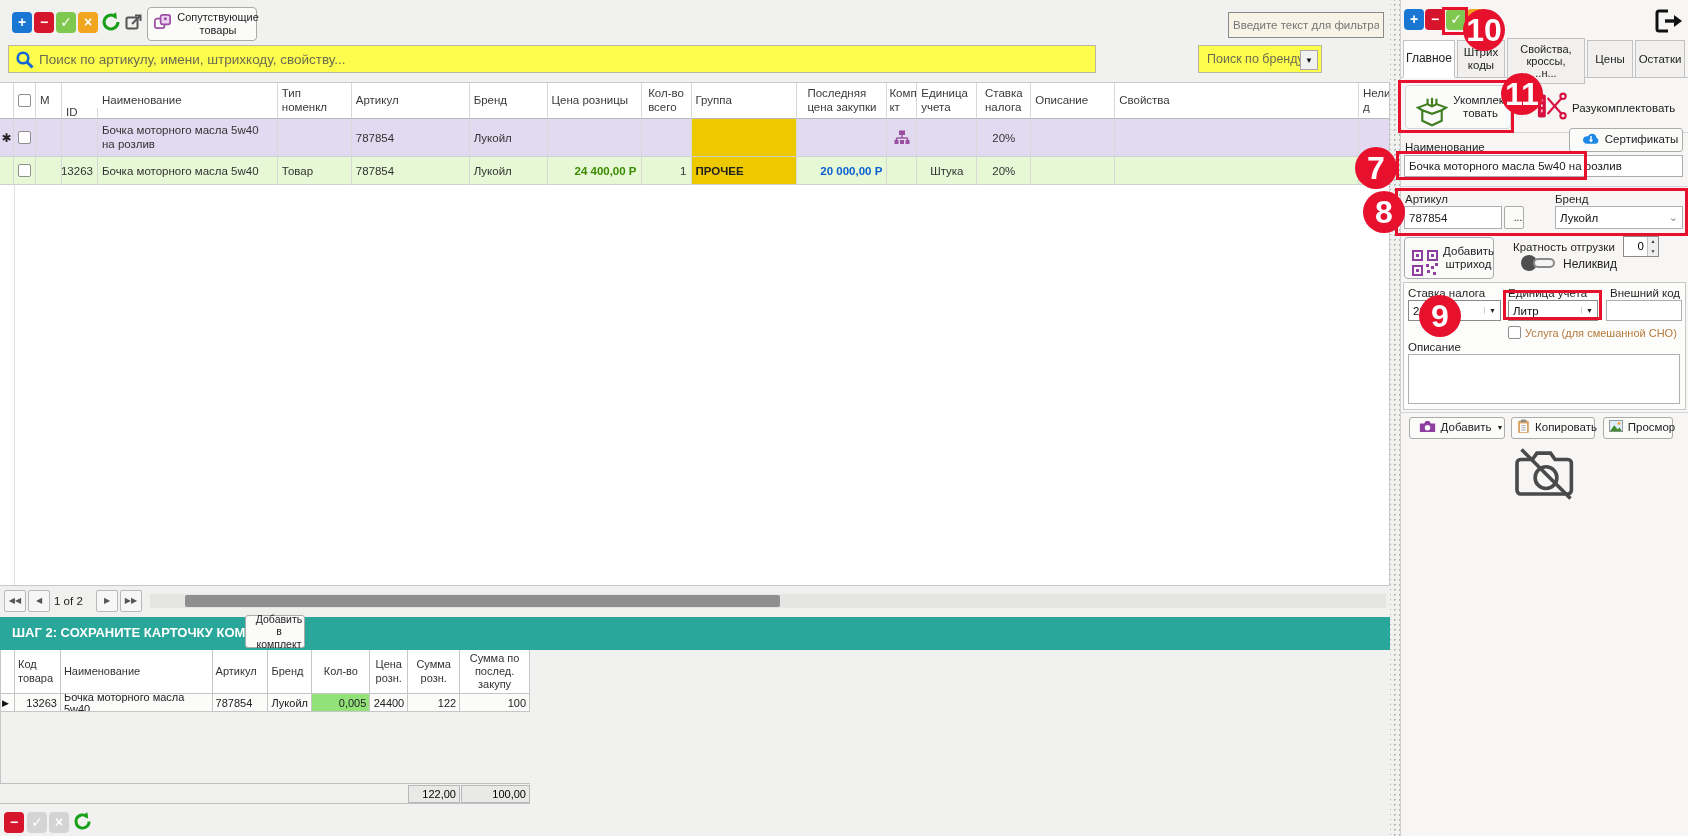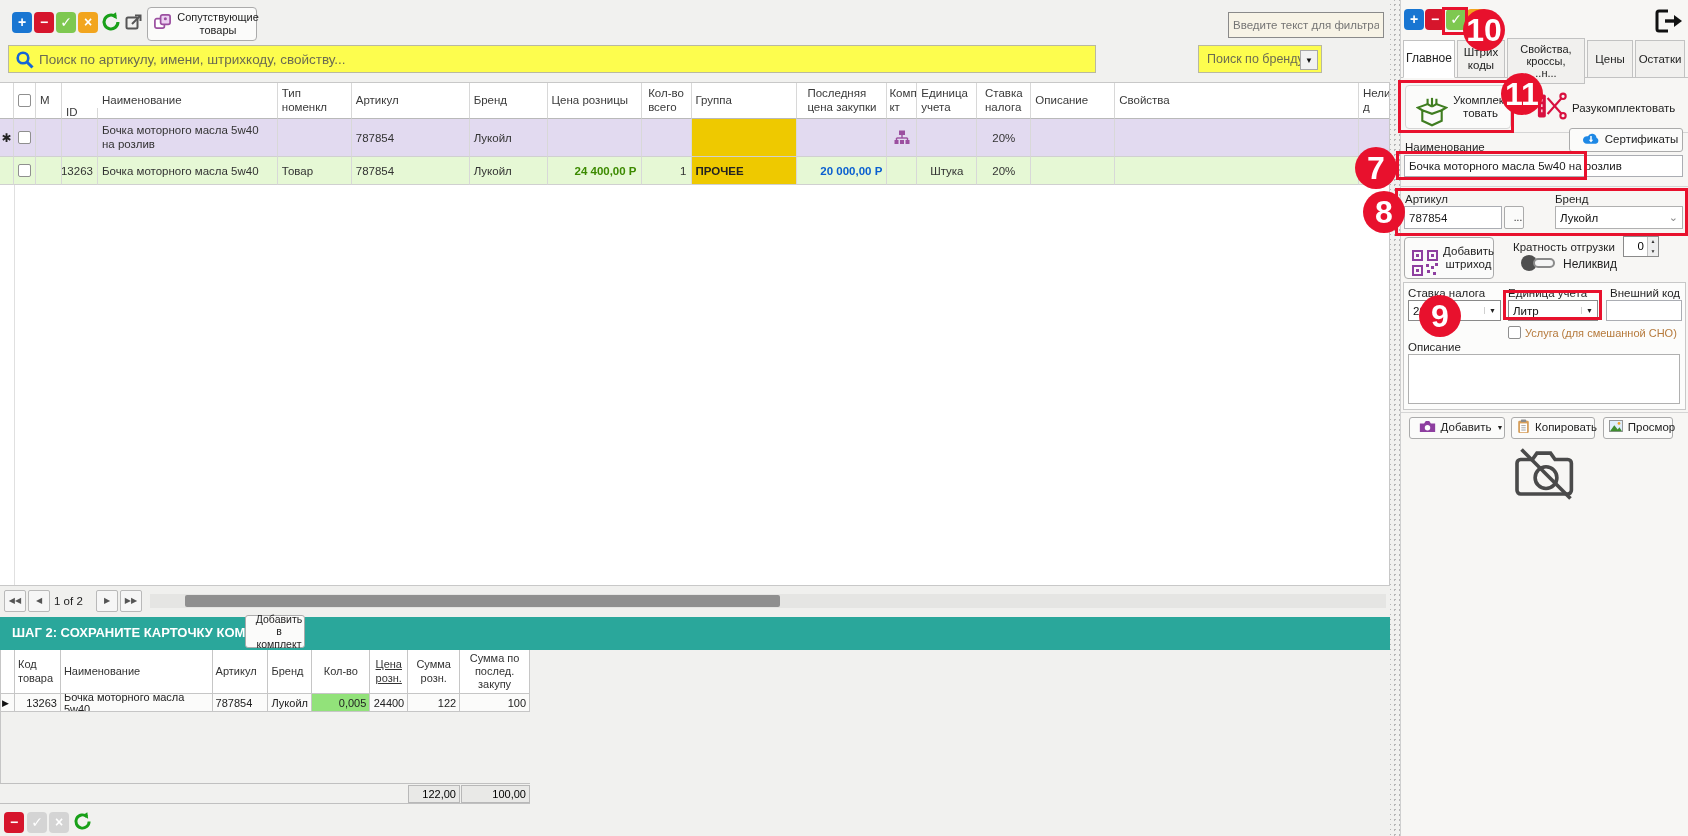--- a/index.html
+++ b/index.html
@@ -250,21 +250,21 @@
 
   <div class="abs" style="left:0;top:650px;width:530px;background:#fff;border-left:1px solid #c6c6c6;">
     <div class="grow khead" style="height:44px;">
       <div class="kcell" style="width:14px;"></div>
       <div class="kcell pre" style="width:46px;justify-content:flex-start;text-align:left;">Код
 товара</div>
       <div class="kcell" style="width:152px;justify-content:flex-start;">Наименование</div>
       <div class="kcell" style="width:56px;justify-content:flex-start;">Артикул</div>
       <div class="kcell" style="width:44px;justify-content:flex-start;">Бренд</div>
       <div class="kcell" style="width:58px;">Кол-во</div>
-      <div class="kcell pre" style="width:38px;text-decoration:underline;">Цена
+      <div class="kcell pre" style="width:38px;">Цена
 розн.</div>
       <div class="kcell pre" style="width:52px;">Сумма
 розн.</div>
       <div class="kcell pre" style="width:70px;border-right:1px solid #c6c6c6;">Сумма по
 послед.
 закупу</div>
     </div>
     <div class="grow" style="height:18px;background:#fbfbfa;">
       <div class="kcell" style="width:14px;padding:0 1px;font-size:9px;color:#111;">▶</div>
       <div class="kcell num" style="width:46px;">13263</div>

